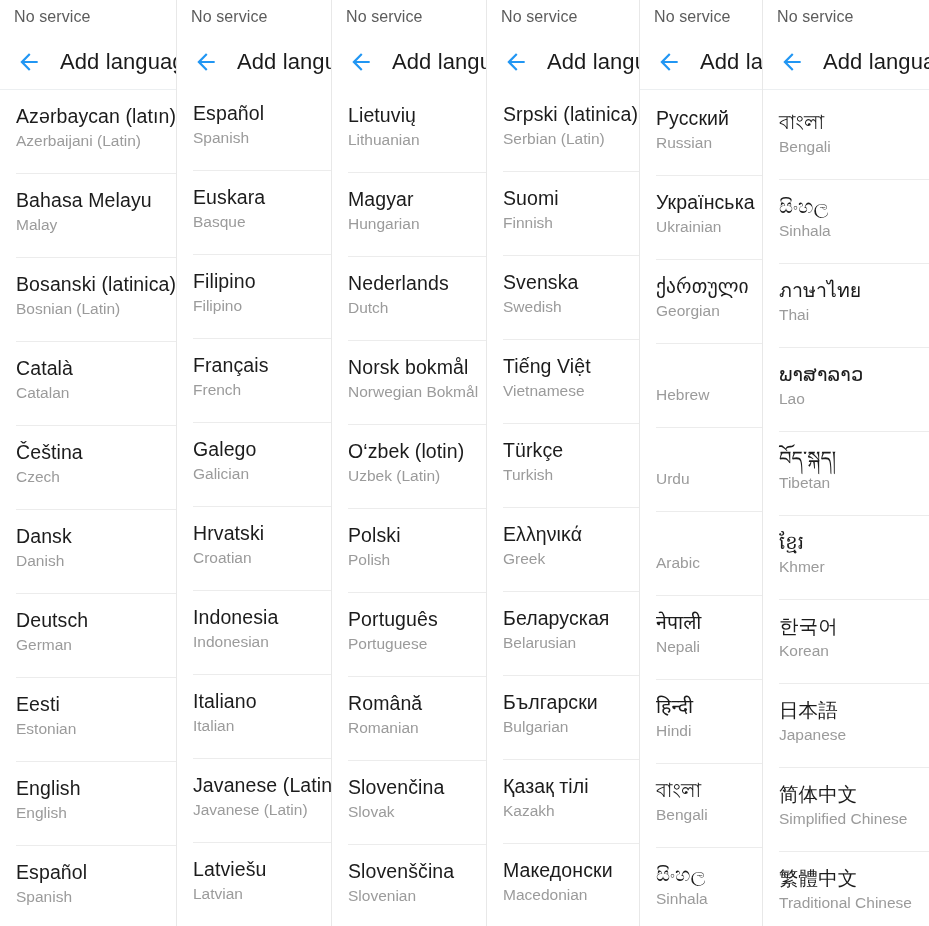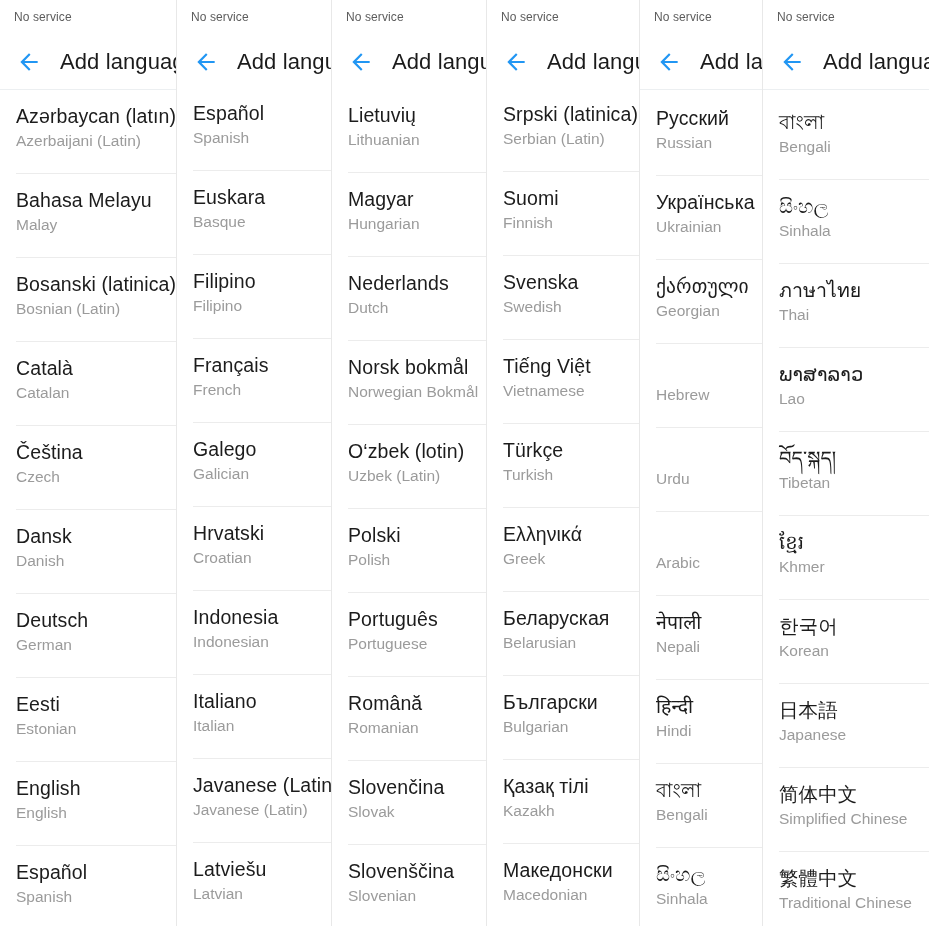--- a/index.html
+++ b/index.html
@@ -30,21 +30,21 @@
   
   .statusbar{
     height:34px;
     display:flex;
     align-items:center;
     padding-left:14px;
     background:#ffffff;
     box-sizing:border-box;
   }
   .statusbar .carrier{
-    font-size:12px;
+    font-size:16px;
     color:#5c5c5c;
     letter-spacing:.1px;
     white-space:nowrap;
   }
 
   
   .appbar{
     height:56px;
     display:flex;
     align-items:center;

